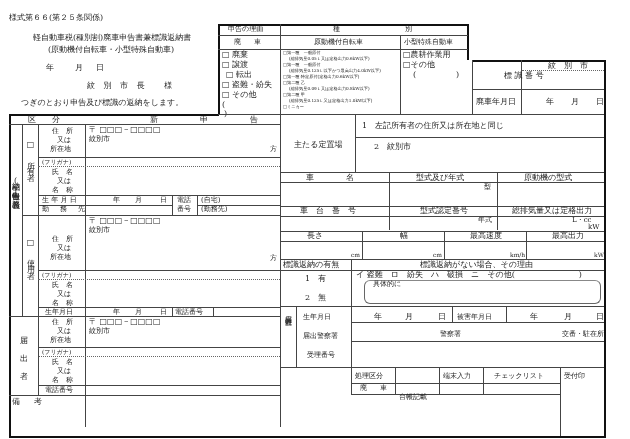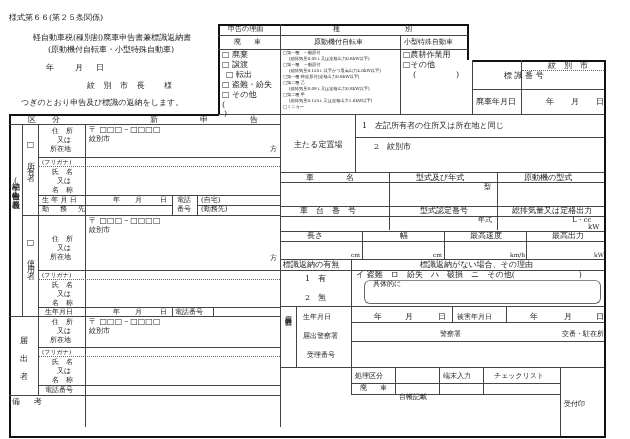--- a/index.html
+++ b/index.html
@@ -280,17 +280,17 @@
 <div class="vl" style="left:395px;top:367px;height:16px;"></div>
 <div class="vl" style="left:439px;top:367px;height:16px;"></div>
 <div class="vl" style="left:483px;top:367px;height:16px;"></div>
 <div class="vl" style="left:560px;top:367px;height:69px;"></div>
 <div class="hl" style="left:351px;top:383px;width:209px;"></div>
 <div class="hl" style="left:351px;top:394px;width:209px;"></div>
 <div class="t s7" style="left:355px;top:373px;">処理区分</div>
 <div class="t s7" style="left:399px;top:394px;">台帳記載</div>
 <div class="t s7" style="left:443px;top:373px;">端末入力</div>
 <div class="t s7" style="left:494px;top:373px;">チェックリスト</div>
-<div class="t s7" style="left:564px;top:373px;margin-top:28px;">受付印</div>
+<div class="t s7" style="left:564px;top:373px;">受付印</div>
 <div class="t s7" style="left:360px;top:385px;letter-spacing:3px;">廃　車</div>
 <div class="vl" style="left:395px;top:383px;height:11px;"></div>
 <div class="vl" style="left:439px;top:383px;height:11px;"></div>
 <div class="vl" style="left:483px;top:383px;height:11px;"></div>
 
 </body></html>

